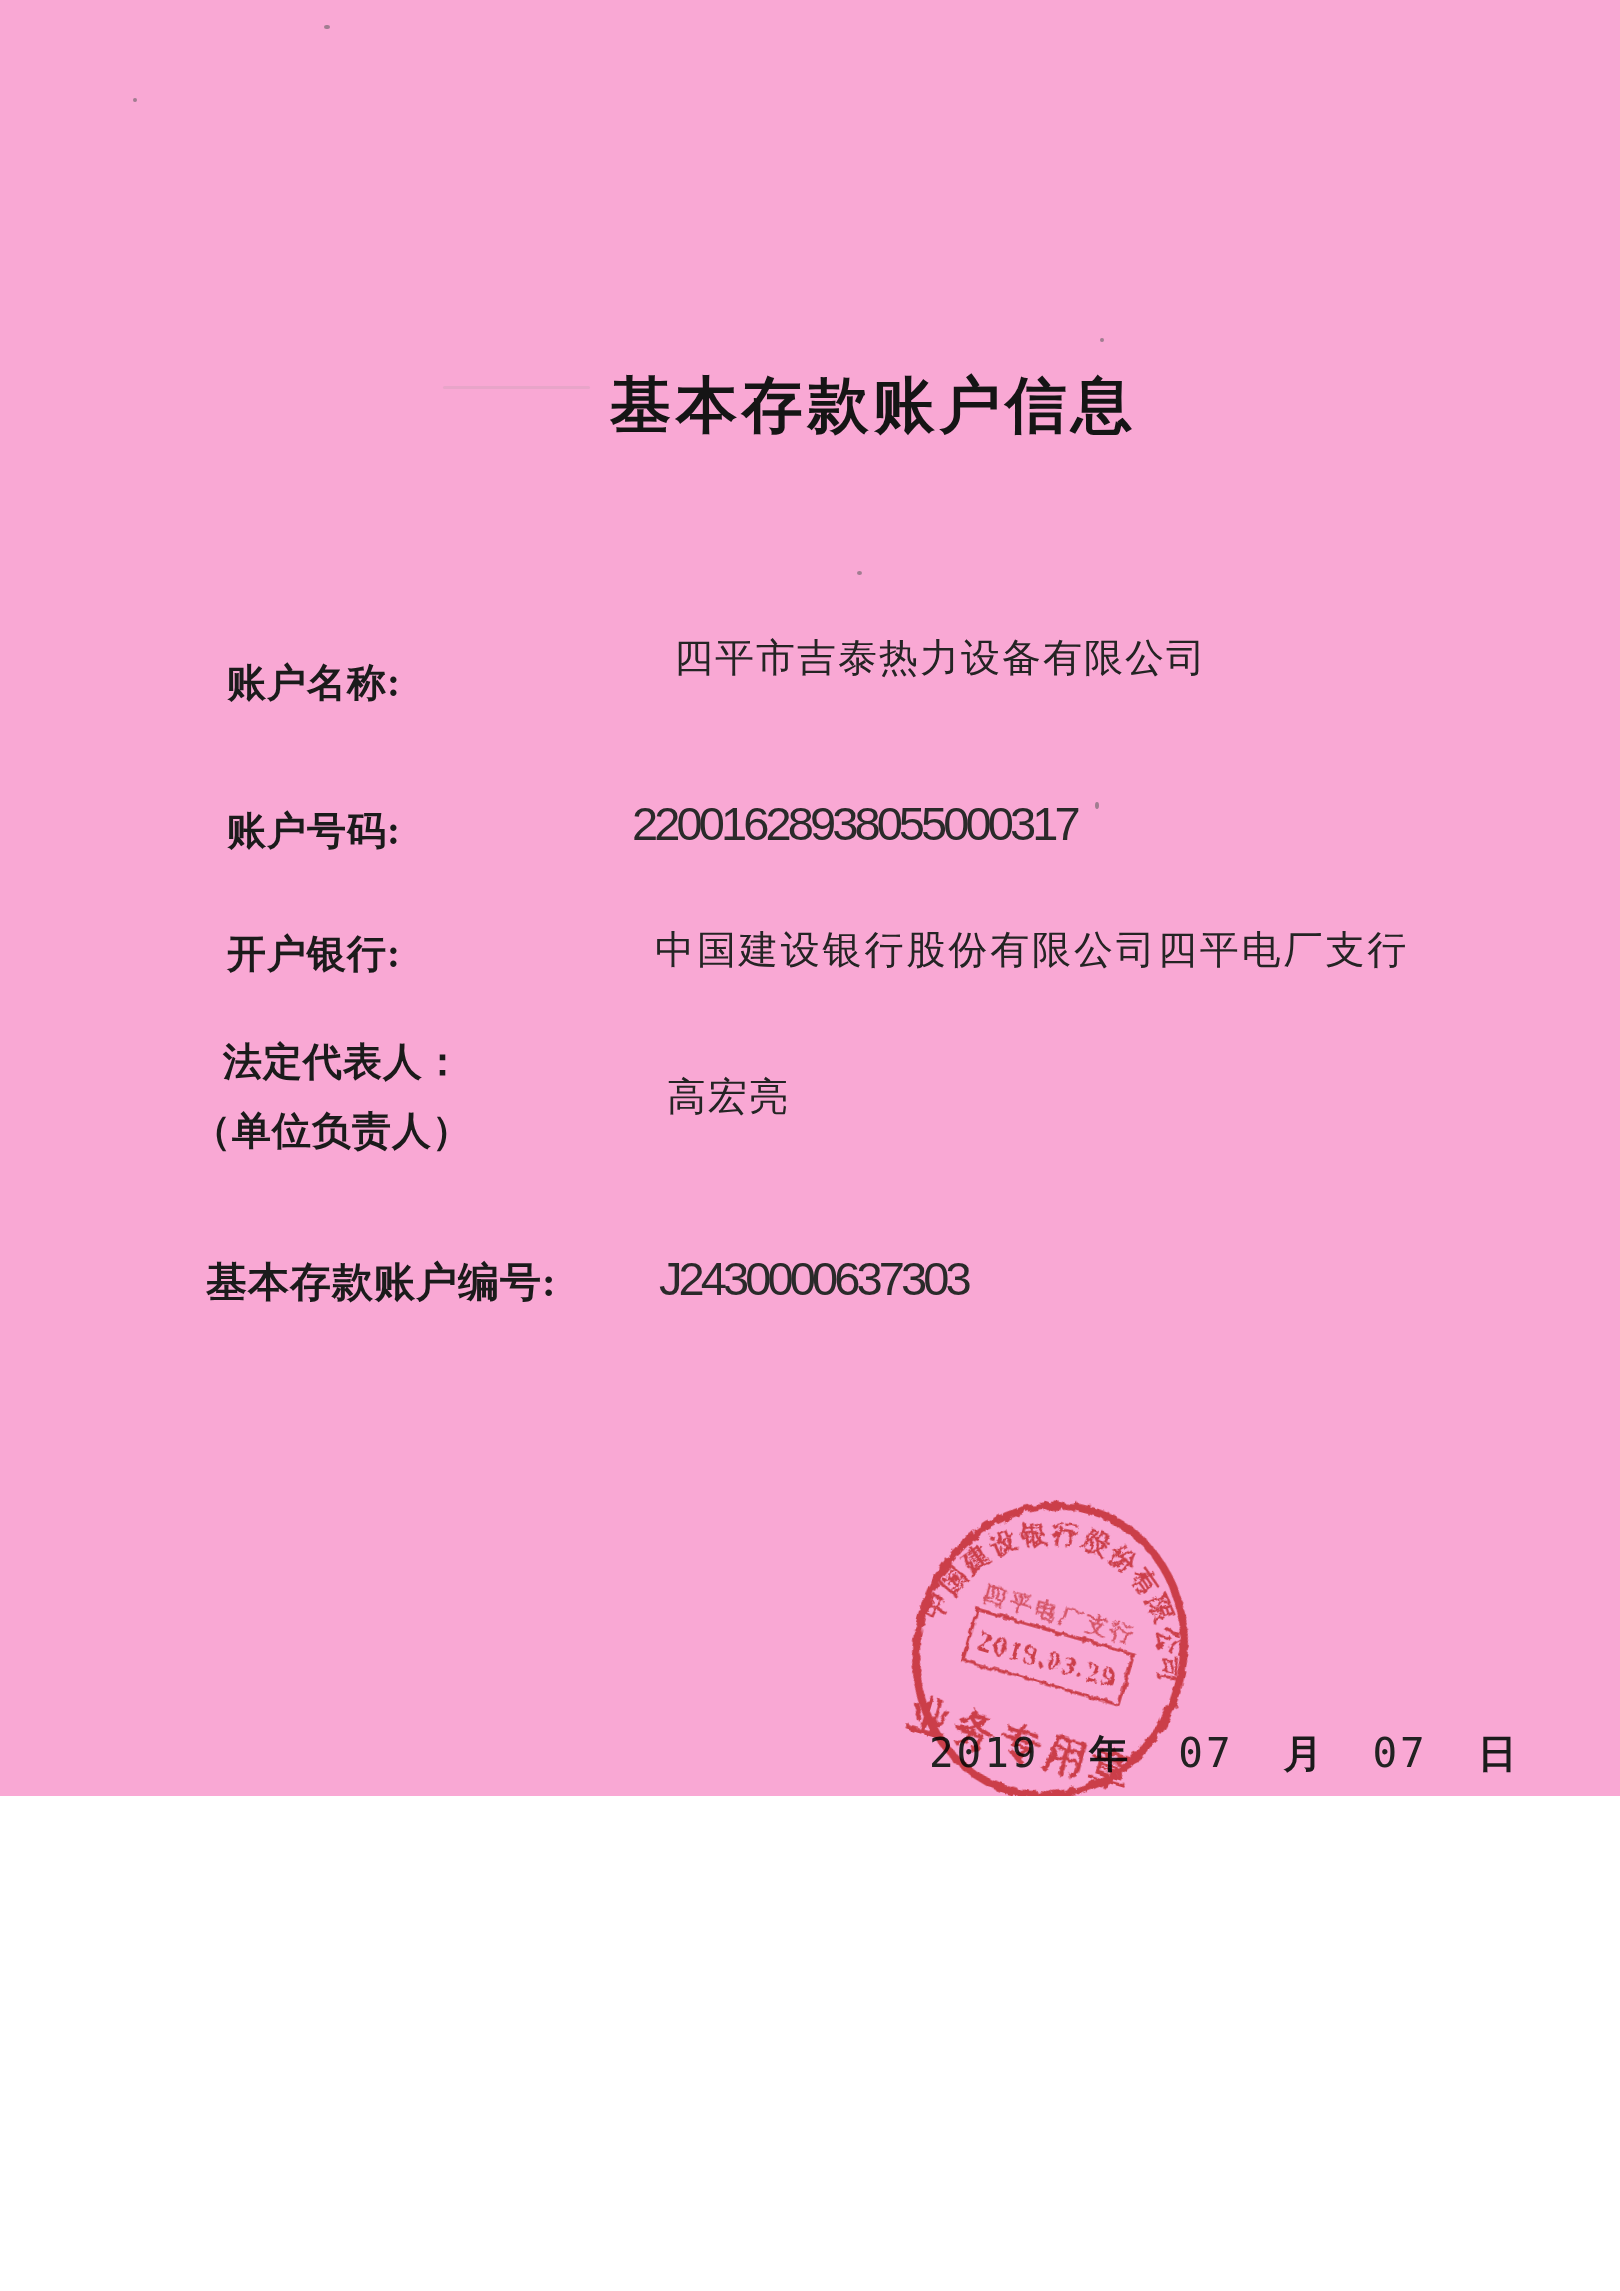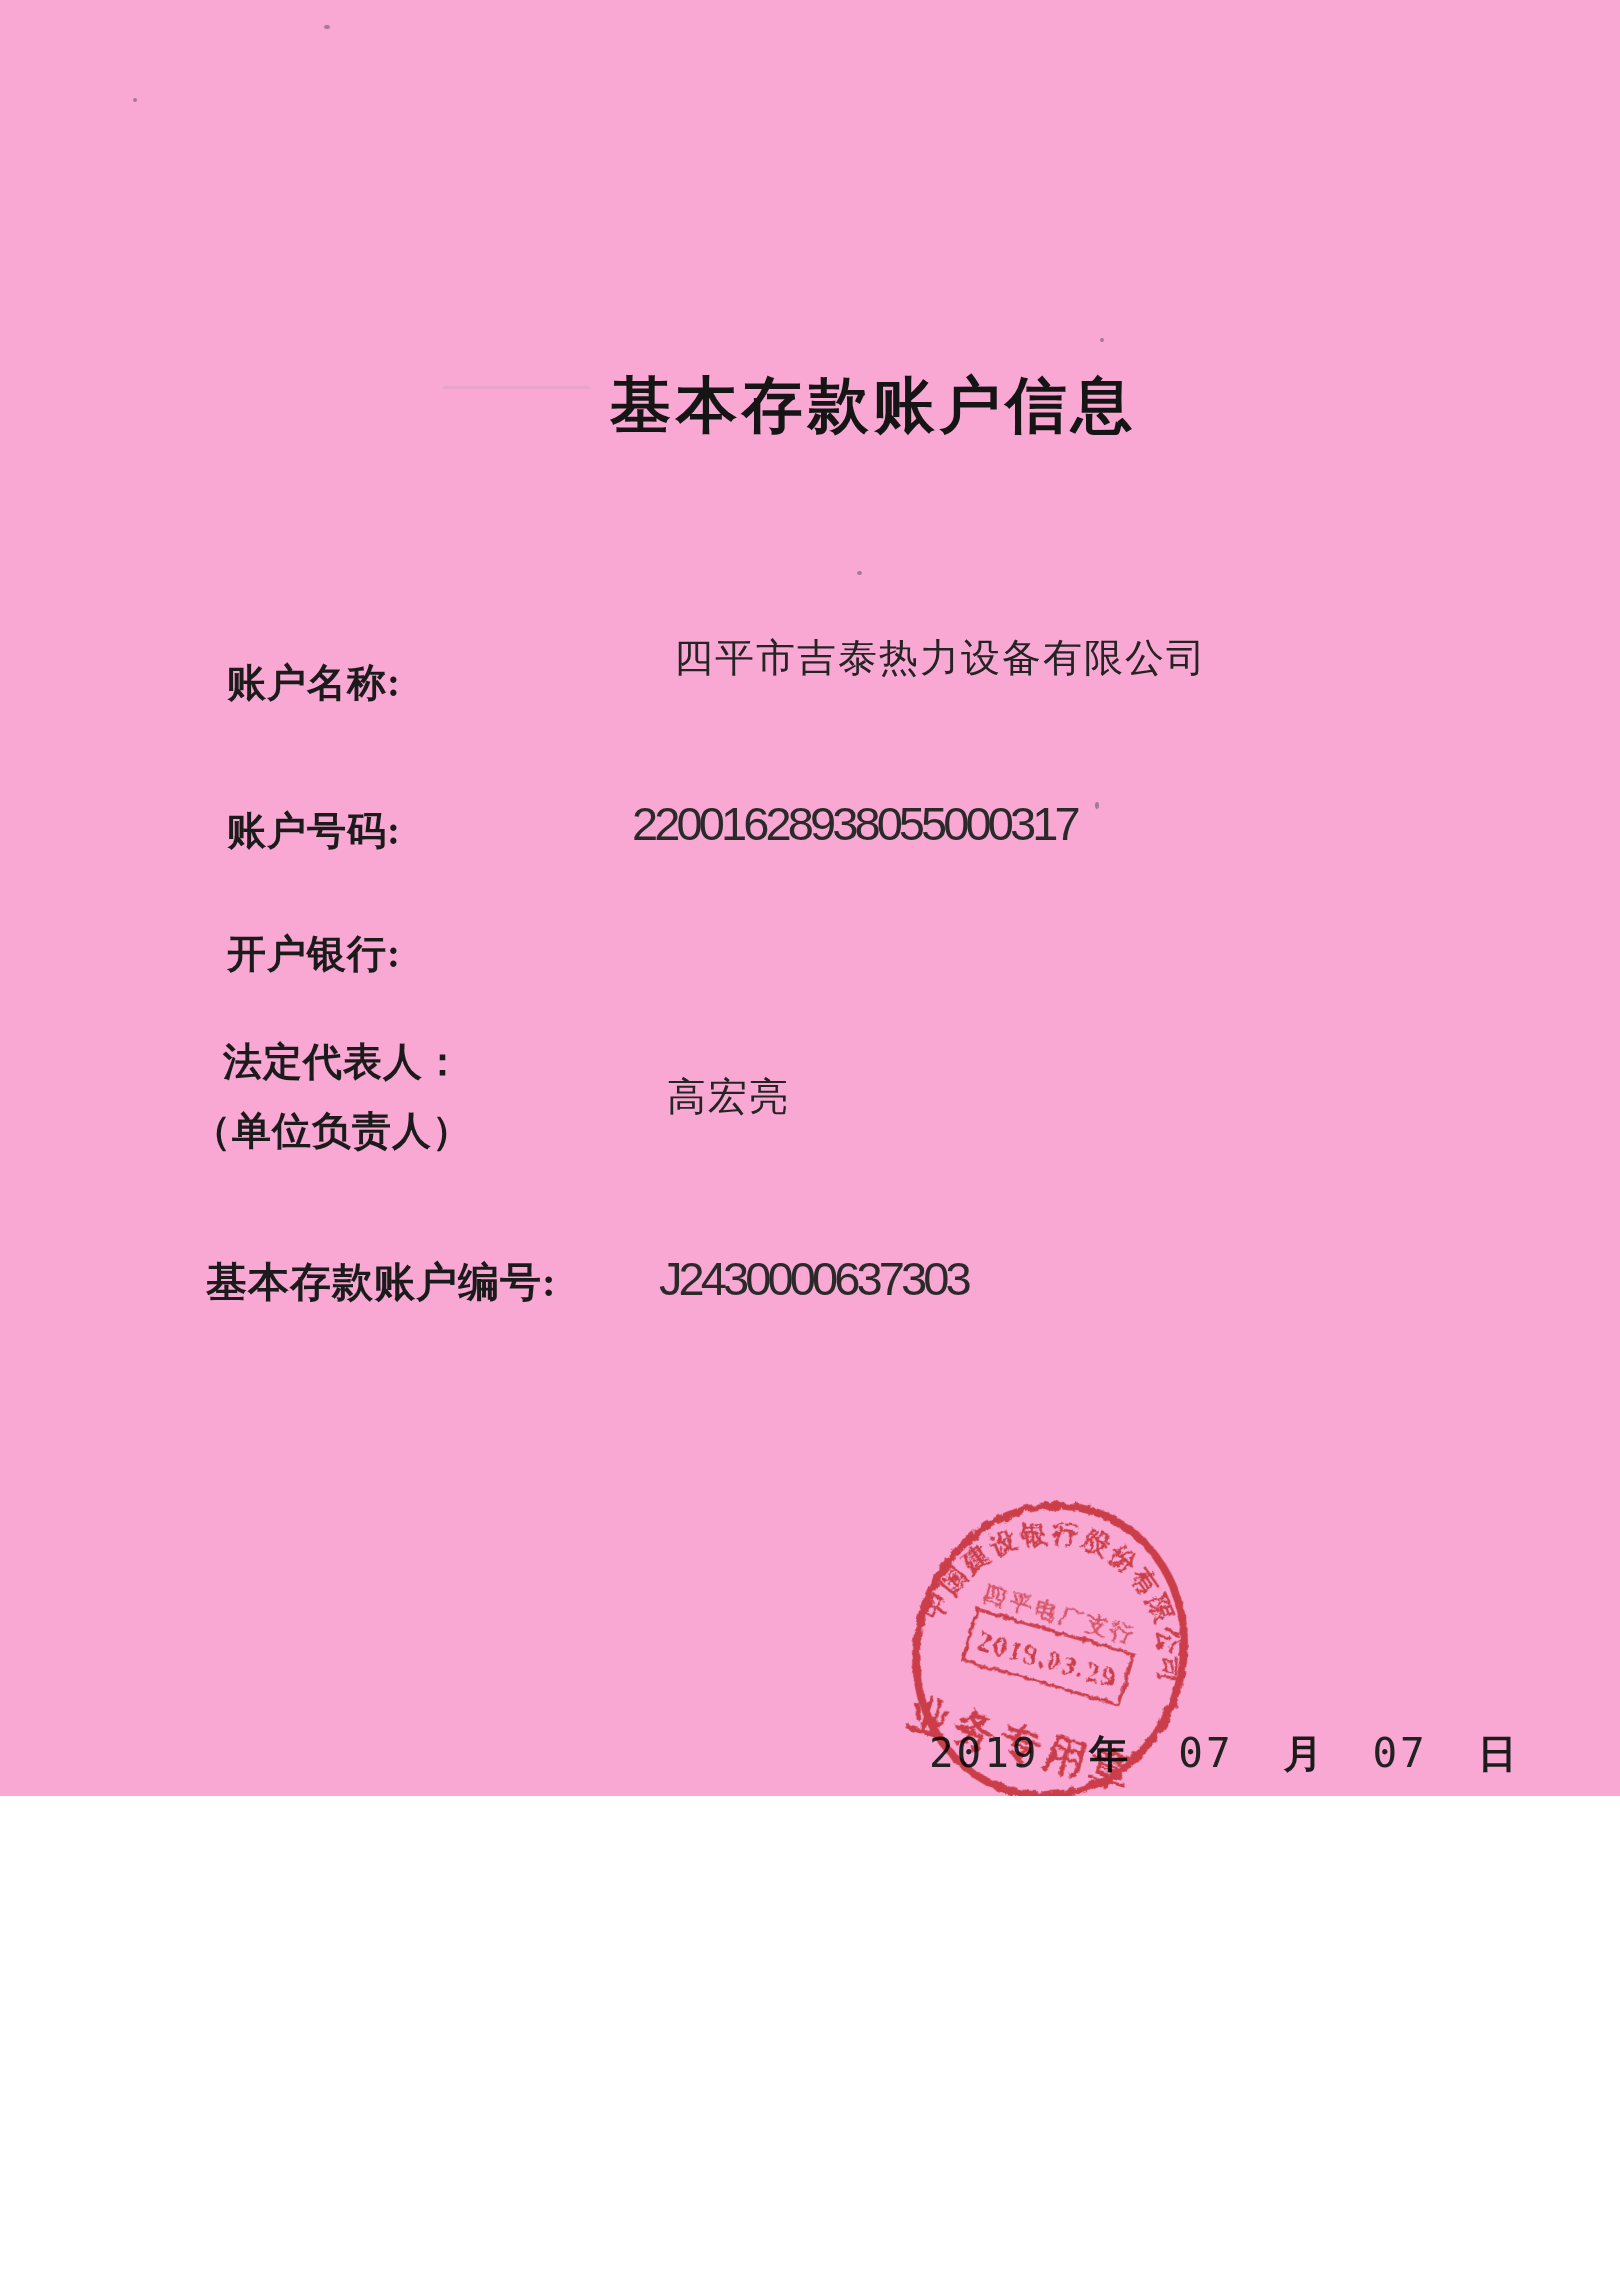--- a/index.html
+++ b/index.html
@@ -68,20 +68,21 @@
 
   <div class="doc-title">基本存款账户信息</div>
 
   <div class="lbl" style="left:227px;top:635px;margin-top:21px;">账户名称:</div>
   <div class="val" style="left:674px;top:631px;">四平市吉泰热力设备有限公司</div>
 
   <div class="lbl" style="left:227px;top:804px;">账户号码:</div>
   <div class="num" style="left:632px;top:796px;">22001628938055000317</div>
 
   <div class="lbl" style="left:227px;top:927px;">开户银行:</div>
+  <div class="val" style="left:655px;top:923px;letter-spacing:2.9px;">中国建设银行股份有限公司四平电厂支行</div>
 
   <div class="lbl" style="left:223px;top:1035px;">法定代表人：</div>
   <div class="lbl" style="left:192px;top:1104px;">（单位负责人）</div>
   <div class="val" style="left:667px;top:1070px;">高宏亮</div>
 
   <div class="lbl lbl-big" style="left:206px;top:1255px;">基本存款账户编号:</div>
   <div class="num" style="left:659px;top:1251px;">J2430000637303</div>
 
   <div class="date-line">
     <span class="dnum">2019</span>

